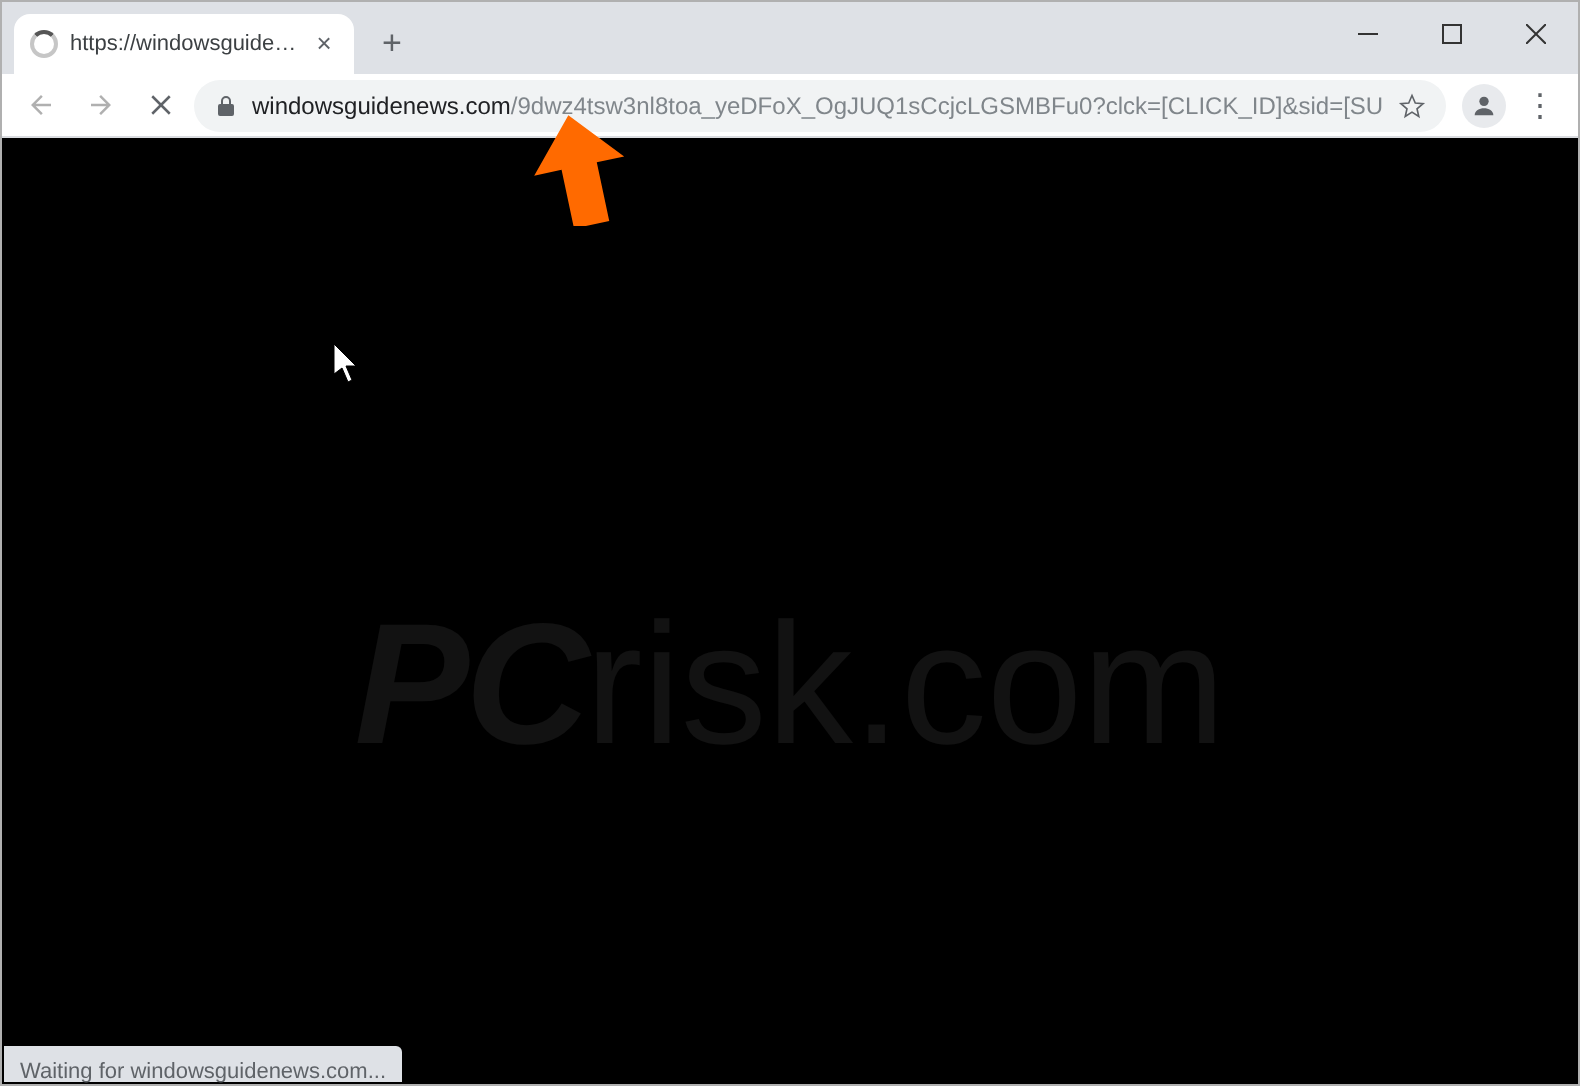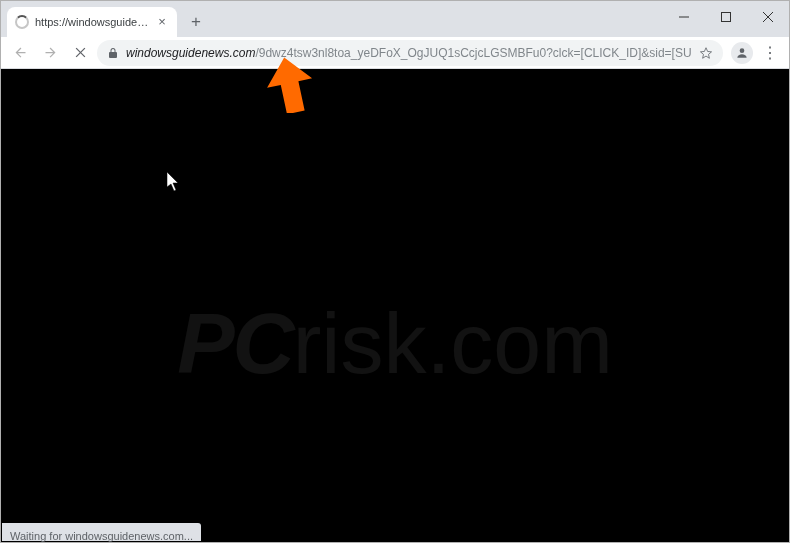--- a/index.html
+++ b/index.html
@@ -20,21 +20,21 @@
 .win-btn svg { width: 10px; height: 10px; }
 
 
 .toolbar { height: 32px; background: #fff; border-bottom: 1px solid #dadce0; display: flex; align-items: center; padding: 0 6px; gap: 4px; }
 .nav-btn { width: 26px; height: 26px; border-radius: 50%; display: flex; align-items: center; justify-content: center; color: #5f6368; }
 .nav-btn.disabled { color: #b0b0b0; }
 .nav-btn svg { width: 15px; height: 15px; }
 .addr { flex: 1; height: 26px; background: #f1f3f4; border-radius: 13px; display: flex; align-items: center; padding: 0 10px; gap: 7px; overflow: hidden; }
 .lock { width: 12px; height: 12px; color: #5f6368; flex: 0 0 auto; }
 .url { font-size: 12px; white-space: nowrap; overflow: hidden; color: #202124; }
-.url .domain { color: #202124; font-style: italic; }
+.url .domain { color: #202124; }
 .url .path { color: #80868b; }
 .star { width: 14px; height: 14px; color: #5f6368; flex: 0 0 auto; }
 .avatar { width: 22px; height: 22px; border-radius: 50%; background: #e8eaed; display: flex; align-items: center; justify-content: center; color: #5f6368; margin-left: 4px; }
 .avatar svg { width: 14px; height: 14px; }
 .kebab { width: 26px; height: 26px; display: flex; align-items: center; justify-content: center; color: #5f6368; }
 
 
 .content { flex: 1; background: #000; position: relative; }
 .cursor { position: absolute; left: 166px; top: 103px; color: #fff; font-size: 16px; }
 

